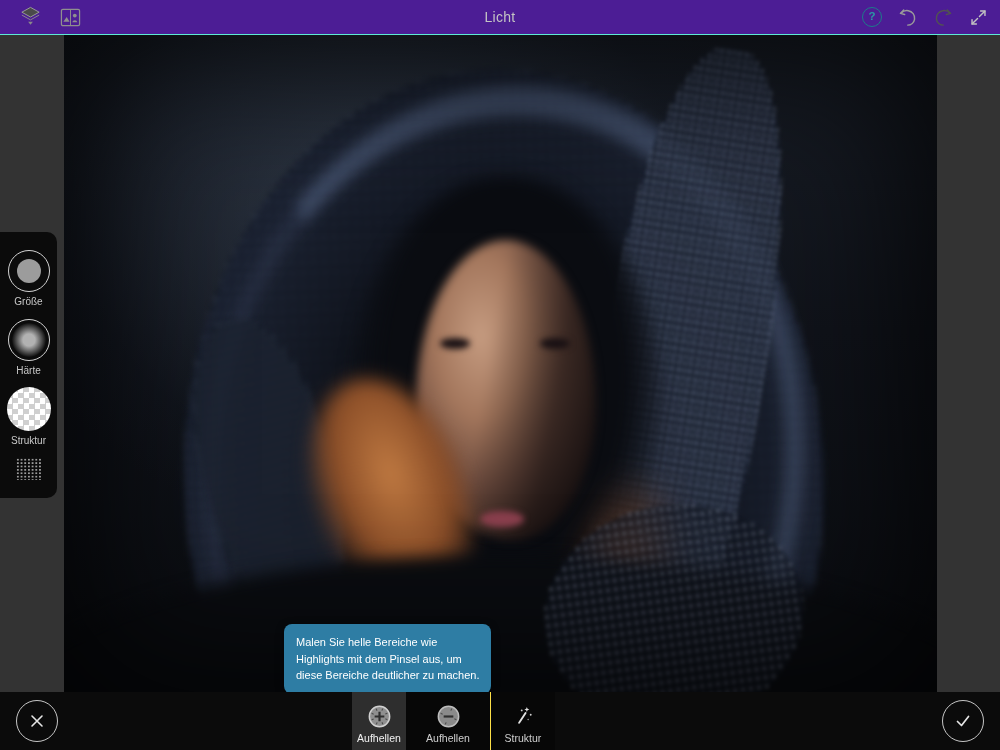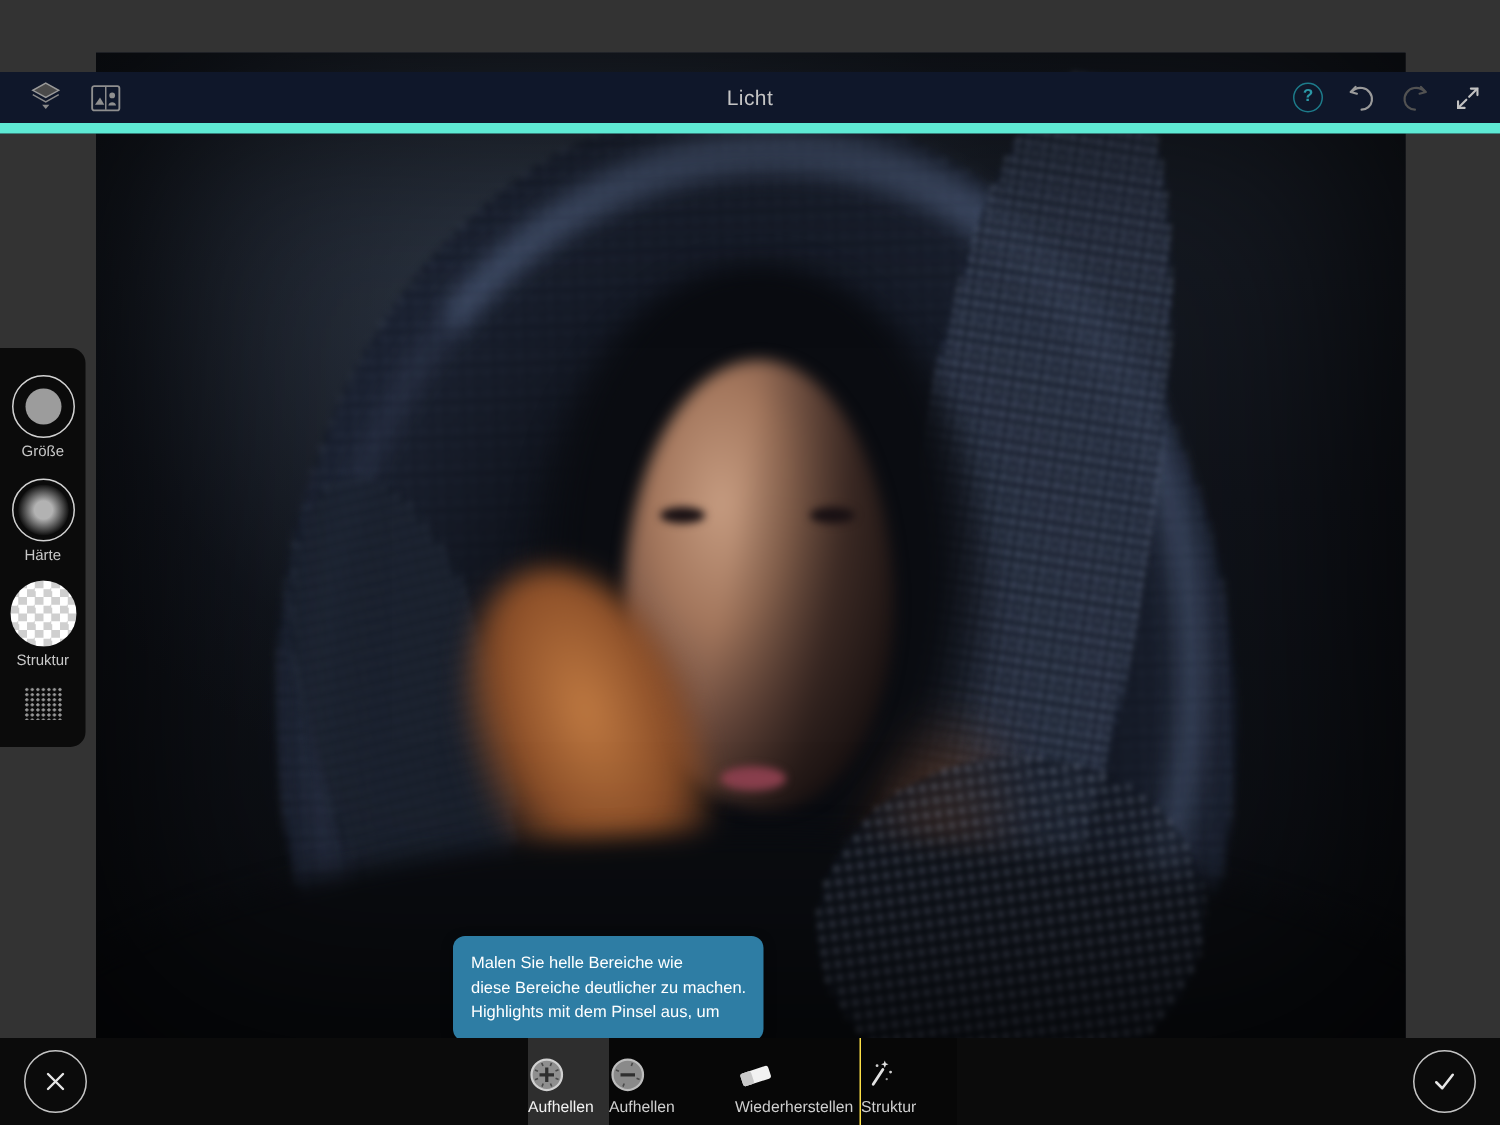--- a/index.html
+++ b/index.html
@@ -1,19 +1,19 @@
 <!DOCTYPE html>
 <html><head>
 <meta charset="utf-8">
 <style>
   html,body{margin:0;padding:0;background:#333;font-family:"Liberation Sans",sans-serif;}
   .screen{position:relative;width:1000px;height:750px;background:#333333;overflow:hidden;}
 
   
-  .topbar{position:absolute;left:0;top:0;width:1000px;height:34px;background:#0f172a;border-bottom:7px solid #5eead4;z-index:40;margin-top:48px;}
+  .topbar{position:absolute;left:0;top:0;width:1000px;height:34px;background:#4c1d95;border-bottom:1px solid #5eead4;z-index:40;}
   .tb-left{position:absolute;left:16px;top:0;height:34px;display:flex;align-items:center;gap:12px;}
   .tb-right{position:absolute;right:10px;top:0;height:34px;display:flex;align-items:center;gap:11px;}
   .iconbtn{background:none;border:none;padding:2px;margin:0;cursor:pointer;display:flex;align-items:center;justify-content:center;}
   .tb-title{position:absolute;left:0;right:0;top:0;height:34px;display:flex;align-items:center;justify-content:center;color:#c4c4c4;font-size:14px;letter-spacing:.3px;}
   .helpcirc{width:18px;height:18px;border-radius:50%;border:1.5px solid #1d7b8a;display:flex;align-items:center;justify-content:center;}
   .helpcirc span{color:#2b98a6;font-size:11.5px;font-weight:bold;line-height:1;}
   .redo-flip{transform:scaleX(-1);}
 
   
   .canvas{position:absolute;left:64px;top:35px;width:873px;height:657px;overflow:hidden;background:#0e1118;z-index:10;}
@@ -71,33 +71,33 @@
   .dot-soft{width:34px;height:34px;border-radius:50%;background:radial-gradient(circle,#b2b2b2 25%,rgba(178,178,178,0) 72%);}
   .checker{width:44px;height:44px;border-radius:50%;background-color:#fff;
     background-image:conic-gradient(#cfcfcf 25%, #ffffff 0 50%, #cfcfcf 0 75%, #ffffff 0);
     background-size:11px 11px;}
   .bp-label{color:#c8c8c8;font-size:10px;}
   .bp-dots{width:26px;height:22px;cursor:pointer;
     background-image:radial-gradient(#9b9b9b .9px, transparent 1.2px);
     background-size:3.7px 3.4px;}
 
   
-  .tooltip{position:absolute;left:302px;top:624px;background:#2e7da4;color:#fff;border-radius:8px;
+  .tooltip{position:absolute;left:284px;top:624px;background:#2e7da4;color:#fff;border-radius:8px;
     padding:10px 12px;font-size:11px;line-height:1.5;z-index:35;box-shadow:0 2px 8px rgba(0,0,0,.4);}
   .tooltip span{display:block;white-space:nowrap;}
   .tt-arrow{position:absolute;left:72px;bottom:-9px;width:0;height:0;
     border-left:10px solid transparent;border-right:10px solid transparent;border-top:10px solid #2e7da4;}
 
   
   .bottombar{position:absolute;left:0;top:692px;width:1000px;height:58px;background:#0b0b0b;z-index:40;}
   .circlebtn{position:absolute;top:8px;width:42px;height:42px;border-radius:50%;border:1.5px solid rgba(230,230,230,.85);
     background:none;padding:0;cursor:pointer;display:flex;align-items:center;justify-content:center;box-sizing:border-box;}
   .circlebtn.close{left:16px;} .circlebtn.check{right:16px;}
   .tabstrip{position:absolute;left:352px;top:0;height:58px;display:flex;background:#070707;}
-  .tab{display:flex;flex-direction:column;align-items:flex-start;justify-content:flex-end;padding-bottom:6px;gap:2px;cursor:pointer;box-sizing:border-box;}
+  .tab{display:flex;flex-direction:column;align-items:center;justify-content:flex-end;padding-bottom:6px;gap:2px;cursor:pointer;box-sizing:border-box;}
   .tab .tabicon{height:28px;display:flex;align-items:center;justify-content:center;}
   .tab .tablabel{font-size:10.5px;color:#cfcfcf;white-space:nowrap;}
   .tab.selected{background:#2e2e2e;}
   .tab.selected .tablabel{color:#f2f2f2;}
   .w1{width:54px;} .w2{width:84px;} .w3{width:83px;} .w4{width:65px;border-left:1px solid #fde047;}
 </style>
 </head>
 <body>
 
 <div class="screen">
@@ -186,22 +186,22 @@
     </div>
     <div class="bp-item">
       <div class="checker"></div>
       <div class="bp-label">Struktur</div>
     </div>
     <div class="bp-dots"></div>
   </aside>
 
   <div class="tooltip">
     <span>Malen Sie helle Bereiche wie</span>
+    <span>Highlights mit dem Pinsel aus, um</span>
     <span>diese Bereiche deutlicher zu machen.</span>
-    <span>Highlights mit dem Pinsel aus, um</span>
     <i class="tt-arrow"></i>
   </div>
 
   <footer class="bottombar">
     <button class="circlebtn close">
       <svg width="18" height="18" viewBox="0 0 18 18">
         <path d="M4 4 L14 14 M14 4 L4 14" stroke="#e6e6e6" stroke-width="1.6" stroke-linecap="round"></path>
       </svg>
     </button>
 
@@ -235,31 +235,20 @@
               <line x1="15" y1="4.8" x2="15" y2="7.4" transform="rotate(112 15 15)"></line>
               <line x1="15" y1="4.8" x2="15" y2="7.4" transform="rotate(202 15 15)"></line>
               <line x1="15" y1="4.8" x2="15" y2="7.4" transform="rotate(292 15 15)"></line>
             </g>
             <path d="M9.2 15 H20.8" stroke="#2e2e2e" stroke-width="2.6"></path>
           </svg>
         </span>
         <span class="tablabel">Aufhellen</span>
       </div>
 
-      <div class="tab w3">
-        <span class="tabicon">
-          <svg width="27" height="23" viewBox="0 0 30 26">
-            <g transform="rotate(-18 15 13)">
-              <rect x="4" y="9" width="22" height="10" rx="2" fill="#f2f2f2"></rect>
-              <rect x="4" y="9" width="8.5" height="10" rx="2" fill="#c9c9c9"></rect>
-            </g>
-          </svg>
-        </span>
-        <span class="tablabel">Wiederherstellen</span>
-      </div>
 
       <div class="tab w4">
         <span class="tabicon">
           <svg width="24" height="24" viewBox="0 0 28 28">
             <line x1="9.5" y1="22" x2="17" y2="10.5" stroke="#e2e2e2" stroke-width="2.2" stroke-linecap="round"></line>
             <path d="M18.5 3.5 l.8 2.1 2.1 .8 -2.1 .8 -.8 2.1 -.8 -2.1 -2.1 -.8 2.1 -.8 z" fill="#e2e2e2"></path>
             <circle cx="12.5" cy="7.5" r="1.1" fill="#cfcfcf"></circle>
             <circle cx="23" cy="12.5" r="1.1" fill="#cfcfcf"></circle>
             <circle cx="20" cy="18" r="0.9" fill="#9a9a9a"></circle>
           </svg>

